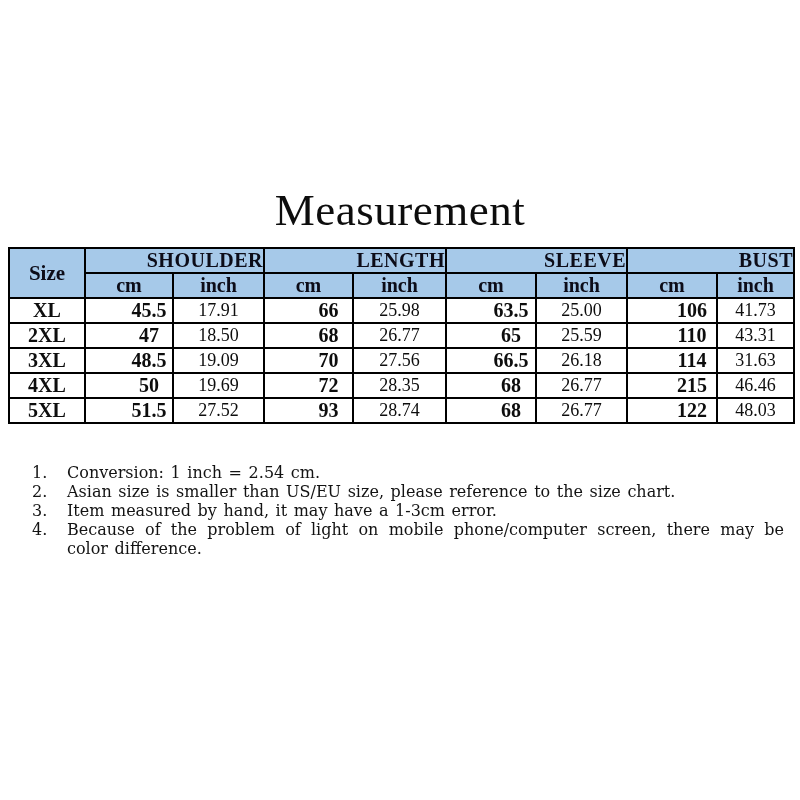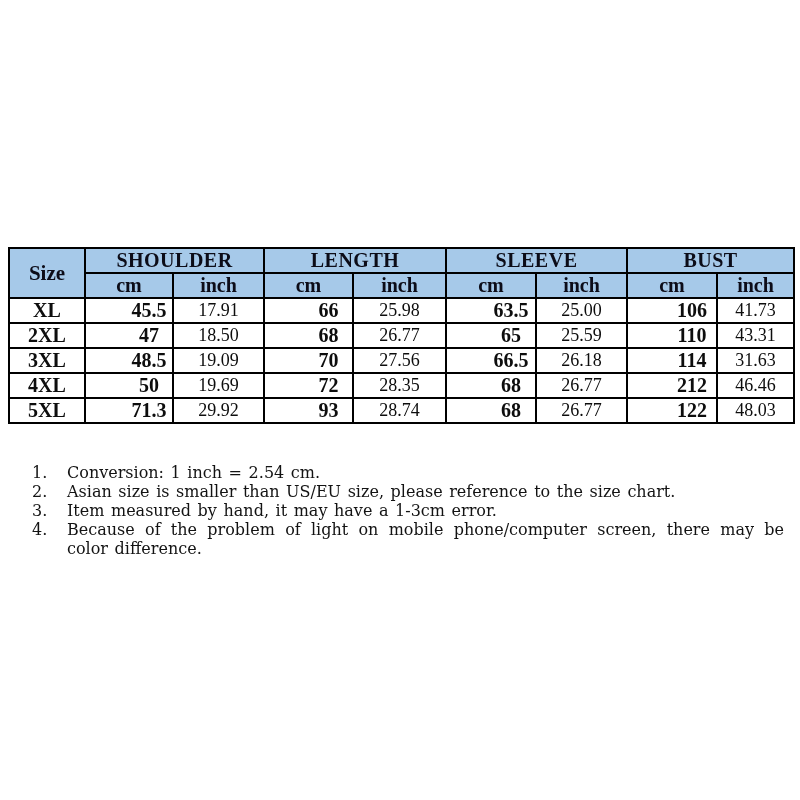--- a/index.html
+++ b/index.html
@@ -49,21 +49,21 @@
     padding: 0;
     overflow: hidden;
     white-space: nowrap;
   }
   .size-table thead th {
     background: var(--header-bg);
     color: var(--header-text);
     height: 23px;
   }
   th.size-th { font-size: 21px; font-weight: 700; }
-  th.group   { font-size: 20px; font-weight: 700; letter-spacing: 0.5px; }
+  th.group   { font-size: 20px; font-weight: 700; letter-spacing: 0.5px; text-align: right; }
   th.unit    { font-size: 20px; font-weight: 700; margin-top: 33px; }
   .size-table tbody td { height: 24px; background: #ffffff; color: #0d0d0d; border-radius: 12px; }
   td.size { font-size: 20px; font-weight: 700; }
   td.cm   { font-size: 20px; font-weight: 700; padding-left: 40px; }
   td.inch { font-size: 18px; font-weight: 400; }
   .tips {
     position: absolute;
     top: 452px;
     left: 32px;
     width: 752px;
@@ -91,20 +91,21 @@
     flex: 1;
     text-align: justify;
     word-spacing: 1.5px;
   }
 </style>
 </head>
 <body>
 
 <div class="page">
 
+  <div class="title">Measurement</div>
 
   <table class="size-table">
     <colgroup>
       <col style="width:76px">
       <col style="width:88px">
         <col style="width:91px">
       <col style="width:89px">
         <col style="width:93px">
       <col style="width:90px">
         <col style="width:91px">
@@ -165,27 +166,27 @@
         <td class="inch">31.63</td>
       </tr>
       <tr>
         <td class="size">4XL</td>
         <td class="cm">50</td>
         <td class="inch">19.69</td>
         <td class="cm">72</td>
         <td class="inch">28.35</td>
         <td class="cm">68</td>
         <td class="inch">26.77</td>
-        <td class="cm">212</td>
+        <td class="cm">215</td>
         <td class="inch">46.46</td>
       </tr>
       <tr>
         <td class="size">5XL</td>
-        <td class="cm">71.3</td>
-        <td class="inch">29.92</td>
+        <td class="cm">51.5</td>
+        <td class="inch">27.52</td>
         <td class="cm">93</td>
         <td class="inch">28.74</td>
         <td class="cm">68</td>
         <td class="inch">26.77</td>
         <td class="cm">122</td>
         <td class="inch">48.03</td>
       </tr>
     </tbody>
   </table>
 

